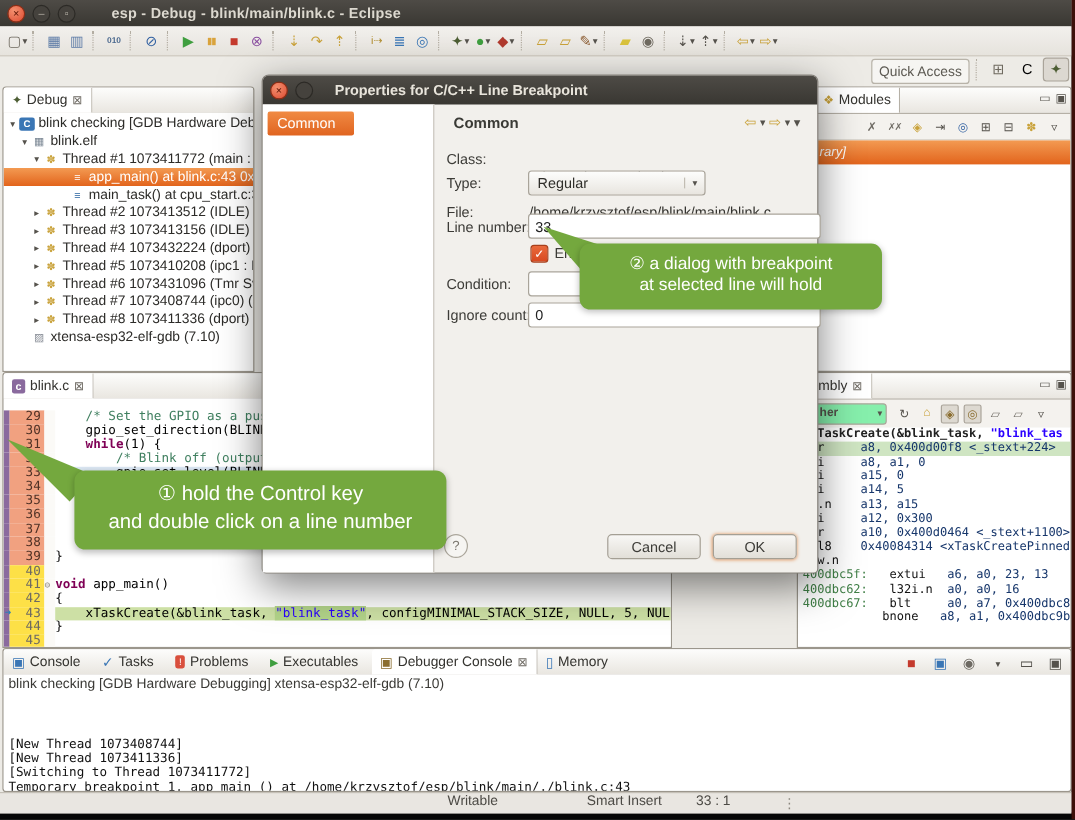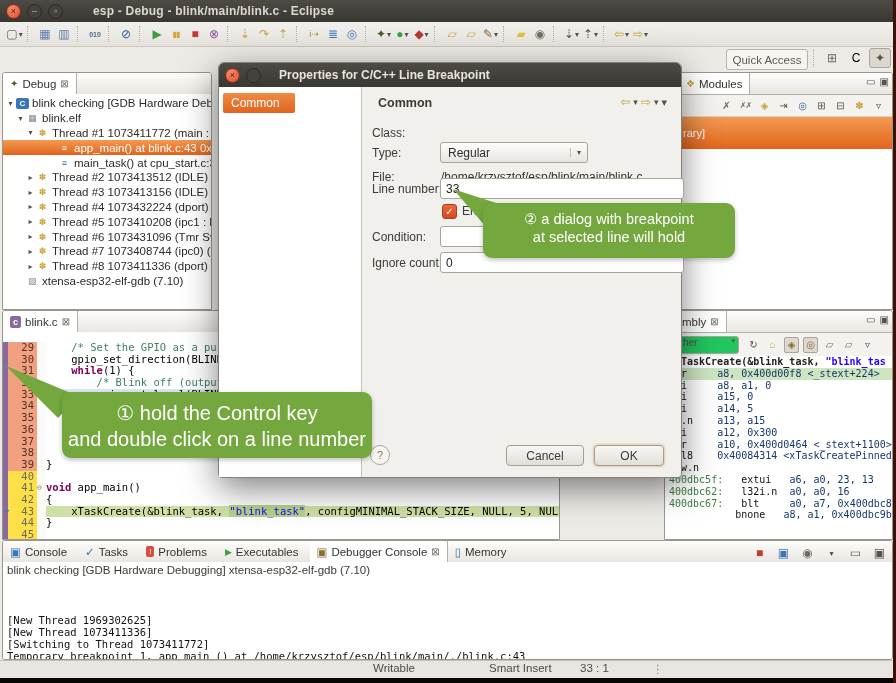--- a/index.html
+++ b/index.html
@@ -48,42 +48,42 @@
   .dbg-tree{position:absolute;left:0;top:21px;right:0;bottom:0;background:#fff;padding-top:2px;font-size:11.5px;}
   .drow{height:14.8px;display:flex;align-items:center;white-space:nowrap;color:#2c2b28;overflow:hidden;}
   .drow .exp{width:11px;font-size:8px;color:#55524c;text-align:center;flex:none;}
   .drow .ic{width:13px;font-size:9px;text-align:center;margin-right:3px;flex:none;display:inline-flex;align-items:center;justify-content:center;height:11px;}
   .drow.sel{background:linear-gradient(#f39a52,#e2641c);color:#fff;}
   .drow.sel .ic, .drow.sel .exp{color:#fff;}
 
   
   .mod-tools{height:21px;border-bottom:1px solid #d6d2ca;display:flex;align-items:center;justify-content:flex-end;padding-right:4px;background:#f4f2ee;}
   .mod-tools .tbi{font-size:10px;color:#6e6a63;}
-  .mod-row{height:32px;background:linear-gradient(#f39a52,#e2641c);color:#fff;font-size:11px;
-           display:flex;align-items:center;padding-left:18px;}
+  .mod-row{height:20px;background:linear-gradient(#f39a52,#e2641c);color:#fff;font-size:11px;
+           display:flex;align-items:center;padding-left:18px;font-style:italic;}
 
   
   .ed-body{position:absolute;left:0;top:21px;right:0;bottom:0;background:#fff;}
   .ed-lines{position:absolute;left:0;top:10px;right:0;bottom:0;font-family:"DejaVu Sans Mono",monospace;font-size:10.5px;line-height:11.7px;}
   .eline{height:11.7px;display:flex;white-space:pre;position:relative;}
   .eline .strip{width:5px;background:#8a6a9e;flex:none;}
   .eline .gut{width:26px;text-align:right;padding-right:3px;color:#6e6a63;flex:none;background:#fde047;}
   .eline.gs .gut{background:#f1a180;color:#503226;}
   .eline .fold{width:9px;font-size:8px;color:#8a867e;flex:none;background:#fbfaf7;line-height:11.7px;}
   .eline .code{flex:1;color:#000;}
   .eline.hl-blue .code{background:#dbe7f3;}
   .eline.hl-green .code{background:#cde0a5;}
   .gicon{position:absolute;left:1px;top:0;font-size:9px;color:#2e7fb5;}
   .sg-pl{color:#000;} .sg-kw{color:#7f0055;font-weight:bold;} .sg-com{color:#3f7f5f;} .sg-str{color:#2a00ff;}
   .sg-strhl{color:#2a00ff;background:#b2d389;}
 
   
   .dis-tools{height:23px;border-bottom:1px solid #d6d2ca;background:#f4f2ee;display:flex;align-items:center;padding:0 3px;}
-  .dis-combo{width:52px;height:16px;border:1px solid #aba69b;border-radius:3px;background:#22c55e;
-    font-size:10px;color:#55524c;display:flex;padding:0 3px 0 14px;margin-right:6px;}
+  .dis-combo{width:52px;height:16px;border:1px solid #aba69b;border-radius:3px;background:#86efac;
+    font-size:10px;color:#55524c;display:flex;align-items:center;padding:0 3px 0 14px;margin-right:6px;font-weight:bold;}
   .dis-combo .dd{margin-left:auto;font-size:7px;}
   .dis-tools .tbi{font-size:10px;color:#8a6d2f;min-width:15px;height:16px;}
   .dis-tools .tbi.p{background:#ddd9d1;border:1px solid #aaa49a;border-radius:2px;box-sizing:border-box;}
   .dis-body{position:absolute;left:0;top:45px;right:0;bottom:0;background:#fff;
     font-family:"DejaVu Sans Mono",monospace;font-size:10px;line-height:11.8px;}
   .disrow{height:11.8px;white-space:pre;padding-left:16px;}
   .disrow.grpb{padding-left:4px;}
   .disrow.src{font-weight:bold;color:#222;}
   .disrow.hl{background:#cfe5c2;}
   .sg-ad{color:#3f7f46;} .sg-mn{color:#111;} .sg-op{color:#16366b;} .sg-srcb{color:#222;font-weight:bold;}
@@ -128,21 +128,21 @@
   .chklbl{position:absolute;left:100px;top:117px;font-size:12px;color:#3c3b37;}
   .dbtn{position:absolute;height:21px;background:linear-gradient(#f8f7f5,#e2dfd8);border:1px solid #a49f94;
     border-radius:4px;font-size:12px;color:#3c3b37;display:flex;align-items:center;justify-content:center;box-sizing:border-box;}
   .helpbtn{position:absolute;left:8px;top:358px;width:18px;height:18px;border:1px solid #aba69b;border-radius:50%;
     color:#7a766e;font-size:11px;display:flex;align-items:center;justify-content:center;background:#f6f5f2;}
 
   
   .callout{position:absolute;z-index:60;background:#74a83e;border-radius:9px;color:#fff;text-align:center;
     box-shadow:0 2px 5px rgba(0,0,0,.25);}
   .callout .l1,.callout .l2{white-space:nowrap;}
-  .co1{left:62px;top:392px;width:310px;height:66px;font-size:20px;padding-top:9px;box-sizing:border-box;}
+  .co1{left:62px;top:392px;width:310px;height:66px;font-size:17px;padding-top:9px;box-sizing:border-box;}
   .co1 .l2{margin-top:3px;}
   .co2{left:483px;top:203px;width:252px;height:55px;font-size:14.5px;padding-top:8px;box-sizing:border-box;}
   .co2 .l2{margin-top:2px;}
   .tail{position:absolute;z-index:59;}
 </style>
 </head>
 <body>
 
 <div class="screen">
   <div class="window">
@@ -805,21 +805,21 @@
 
             <span class="tbi" style="color:#55524c">
               <span>▣</span>
             </span>
           </div>
       </div>
       <div class="con-body">
         <div class="con-head">blink checking [GDB Hardware Debugging] xtensa-esp32-elf-gdb (7.10)</div>
         <div class="con-lines">
           
-        <div>[New Thread 1969302625]</div><div>[New Thread 1073411336]</div><div>[Switching to Thread 1073411772]</div><div></div><div>Temporary breakpoint 1, app_main () at /home/krzysztof/esp/blink/main/./blink.c:43</div></div>
+        <div>[New Thread 1073408744]</div><div>[New Thread 1073411336]</div><div>[Switching to Thread 1073411772]</div><div></div><div>Temporary breakpoint 1, app_main () at /home/krzysztof/esp/blink/main/./blink.c:43</div></div>
       </div>
     </div>
 
     <div class="statusbar">
       <span class="sbitem" style="left:373px;">Writable</span>
       <span class="sbitem" style="left:489px;">Smart Insert</span>
       <span class="sbitem" style="left:580px;">33 : 1</span>
       <span class="sbitem grip" style="left:652px;">⋮</span>
     </div>
 

